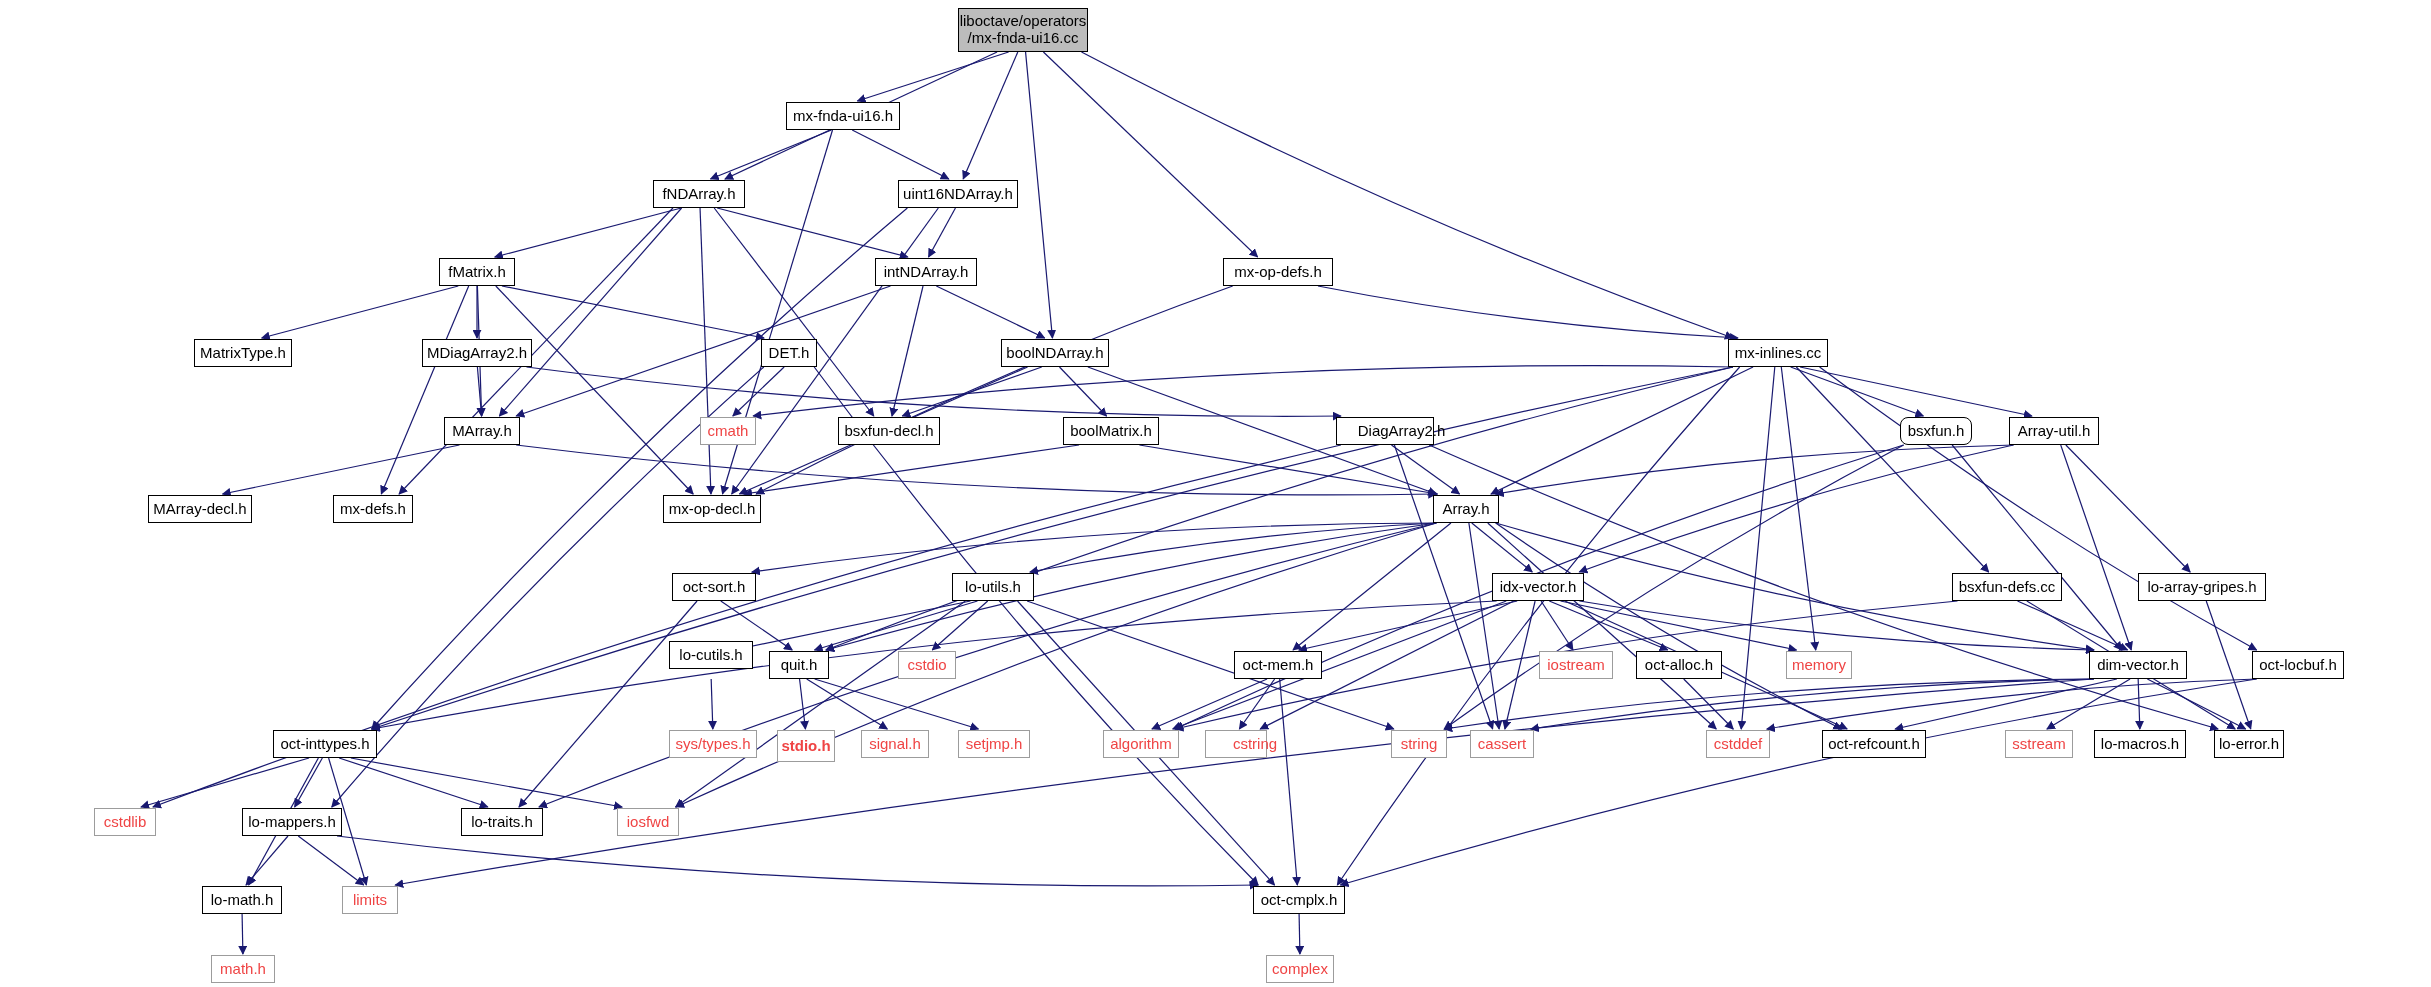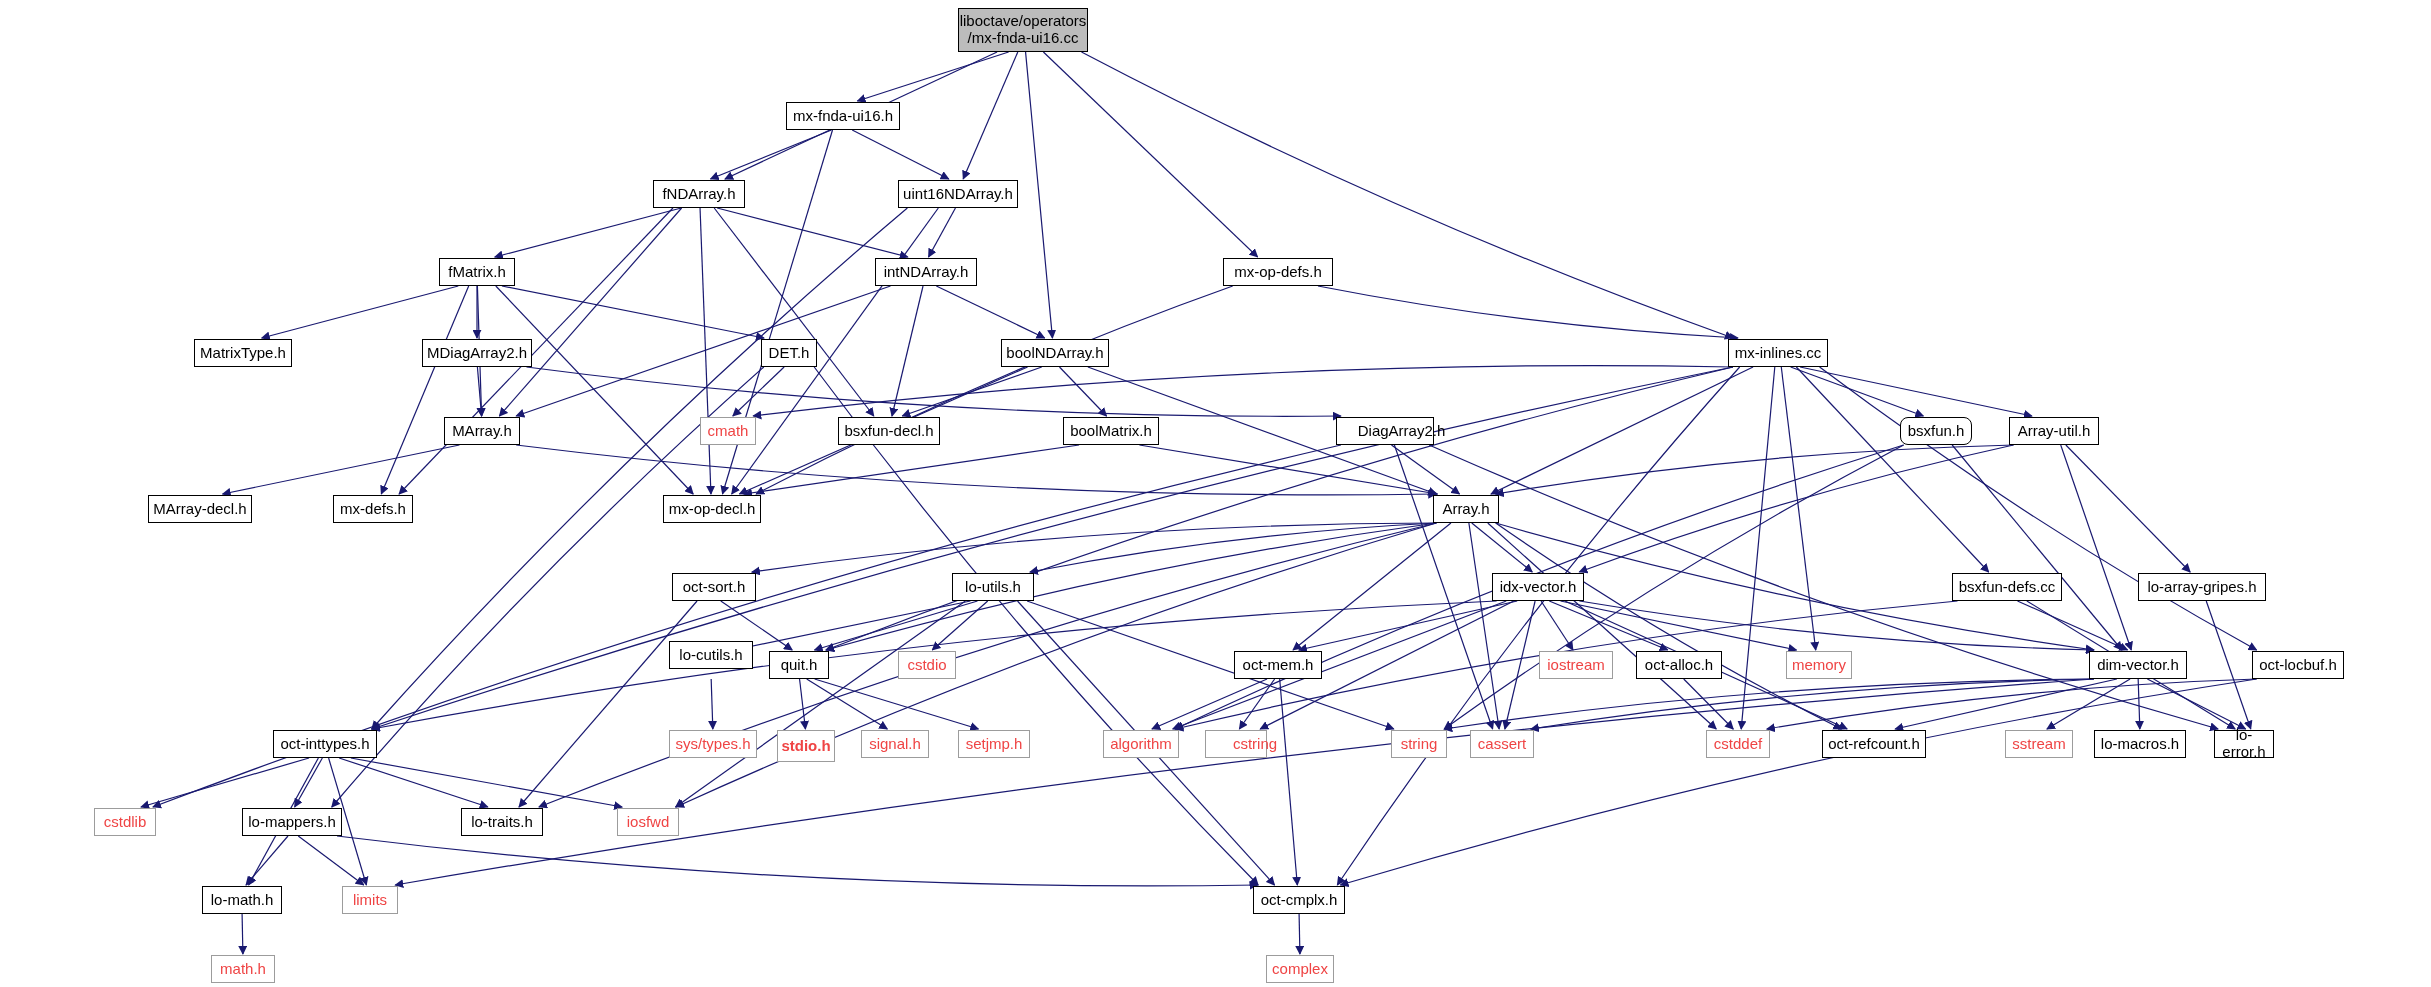--- a/index.html
+++ b/index.html
@@ -193,21 +193,21 @@
     <div class="node system" style="left: 861px; top: 730px; width: 68px; height: 28px;">signal.h</div>
     <div class="node system" style="left: 958px; top: 730px; width: 72px; height: 28px;">setjmp.h</div>
     <div class="node system" style="left: 1103px; top: 730px; width: 76px; height: 28px;">algorithm</div>
     <div class="node system" style="left: 1205px; top: 730px; width: 62px; height: 28px; padding-left: 40px;">cstring</div>
     <div class="node system" style="left: 1391px; top: 730px; width: 56px; height: 28px;">string</div>
     <div class="node system" style="left: 1470px; top: 730px; width: 64px; height: 28px;">cassert</div>
     <div class="node system" style="left: 1706px; top: 730px; width: 64px; height: 28px;">cstddef</div>
     <div class="node header" style="left: 1822px; top: 730px; width: 104px; height: 28px;">oct-refcount.h</div>
     <div class="node system" style="left: 2005px; top: 730px; width: 68px; height: 28px;">sstream</div>
     <div class="node header" style="left: 2094px; top: 730px; width: 92px; height: 28px;">lo-macros.h</div>
-    <div class="node header" style="left: 2214px; top: 730px; width: 60px; height: 28px;">lo-error.h</div>
+    <div class="node header" style="left: 2214px; top: 730px; width: 70px; height: 28px;">lo-error.h</div>
     <div class="node system" style="left: 94px; top: 808px; width: 62px; height: 28px;">cstdlib</div>
     <div class="node header" style="left: 242px; top: 808px; width: 100px; height: 28px;">lo-mappers.h</div>
     <div class="node header" style="left: 461px; top: 808px; width: 82px; height: 28px;">lo-traits.h</div>
     <div class="node system" style="left: 617px; top: 808px; width: 62px; height: 28px;">iosfwd</div>
     <div class="node header" style="left: 202px; top: 886px; width: 80px; height: 28px;">lo-math.h</div>
     <div class="node system" style="left: 342px; top: 886px; width: 56px; height: 28px;">limits</div>
     <div class="node header" style="left: 1253px; top: 886px; width: 92px; height: 28px;">oct-cmplx.h</div>
     <div class="node system" style="left: 211px; top: 955px; width: 64px; height: 28px;">math.h</div>
     <div class="node system" style="left: 1266px; top: 955px; width: 68px; height: 28px;">complex</div>
   </div>

